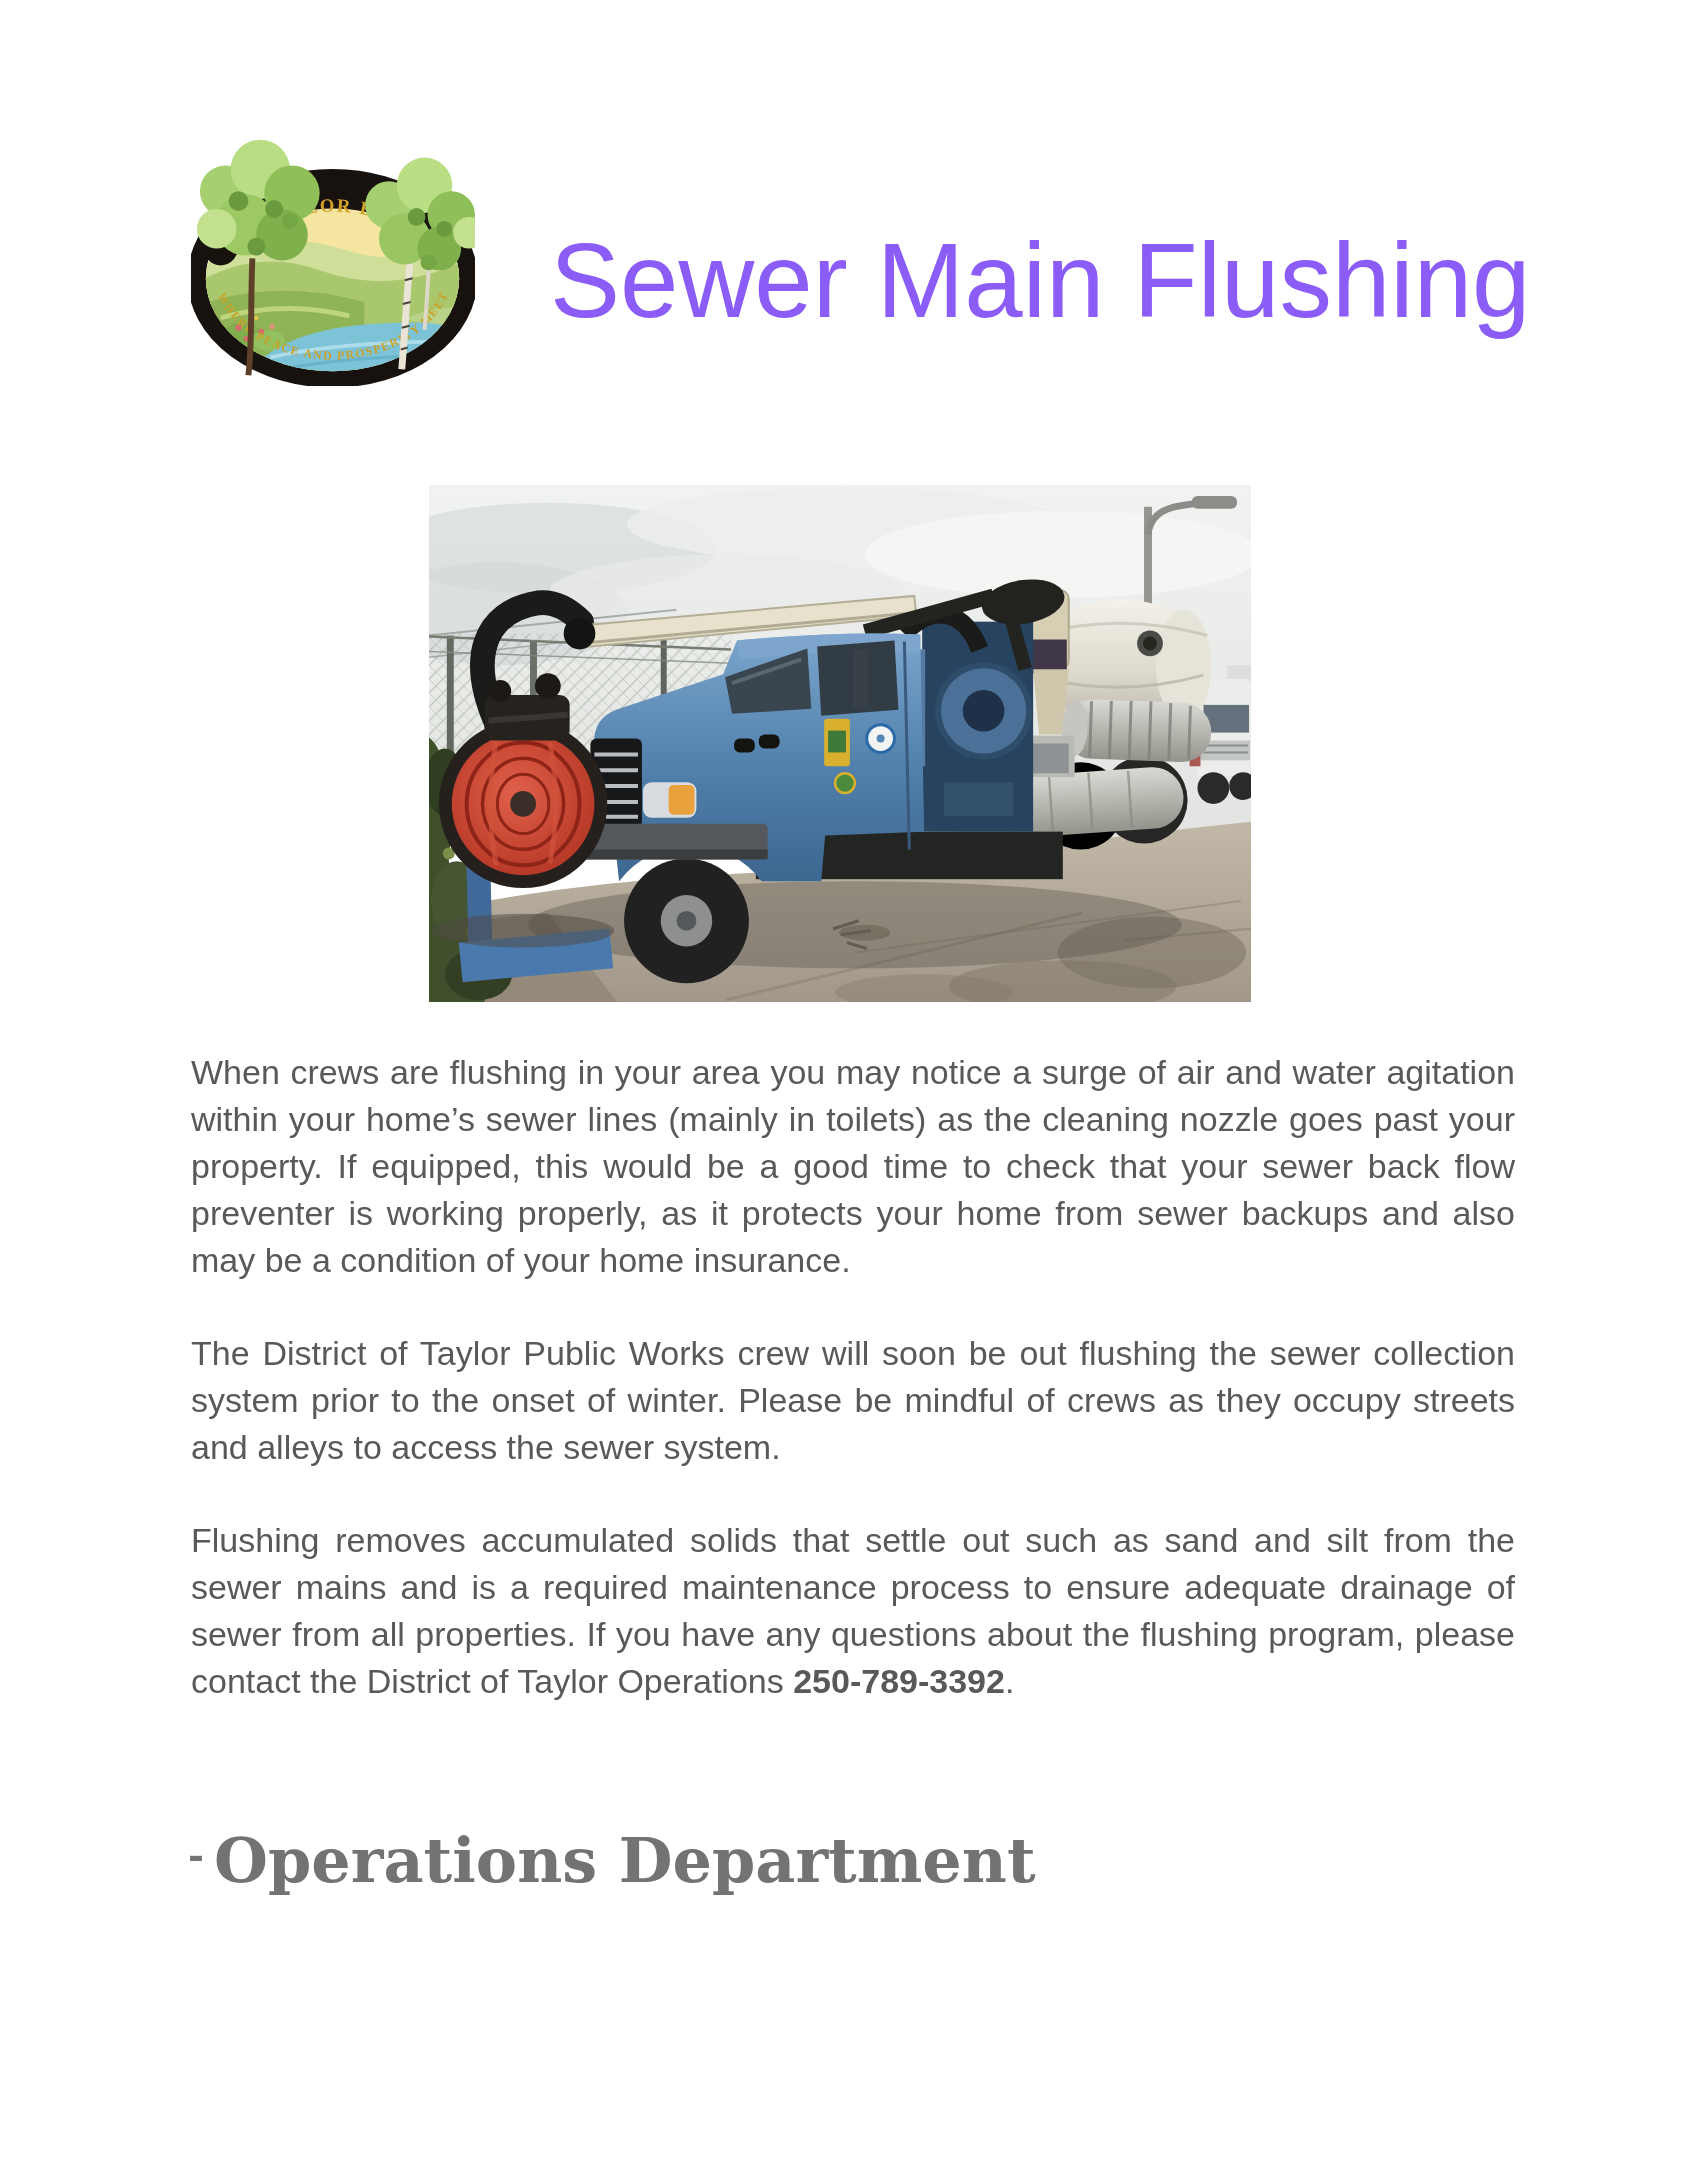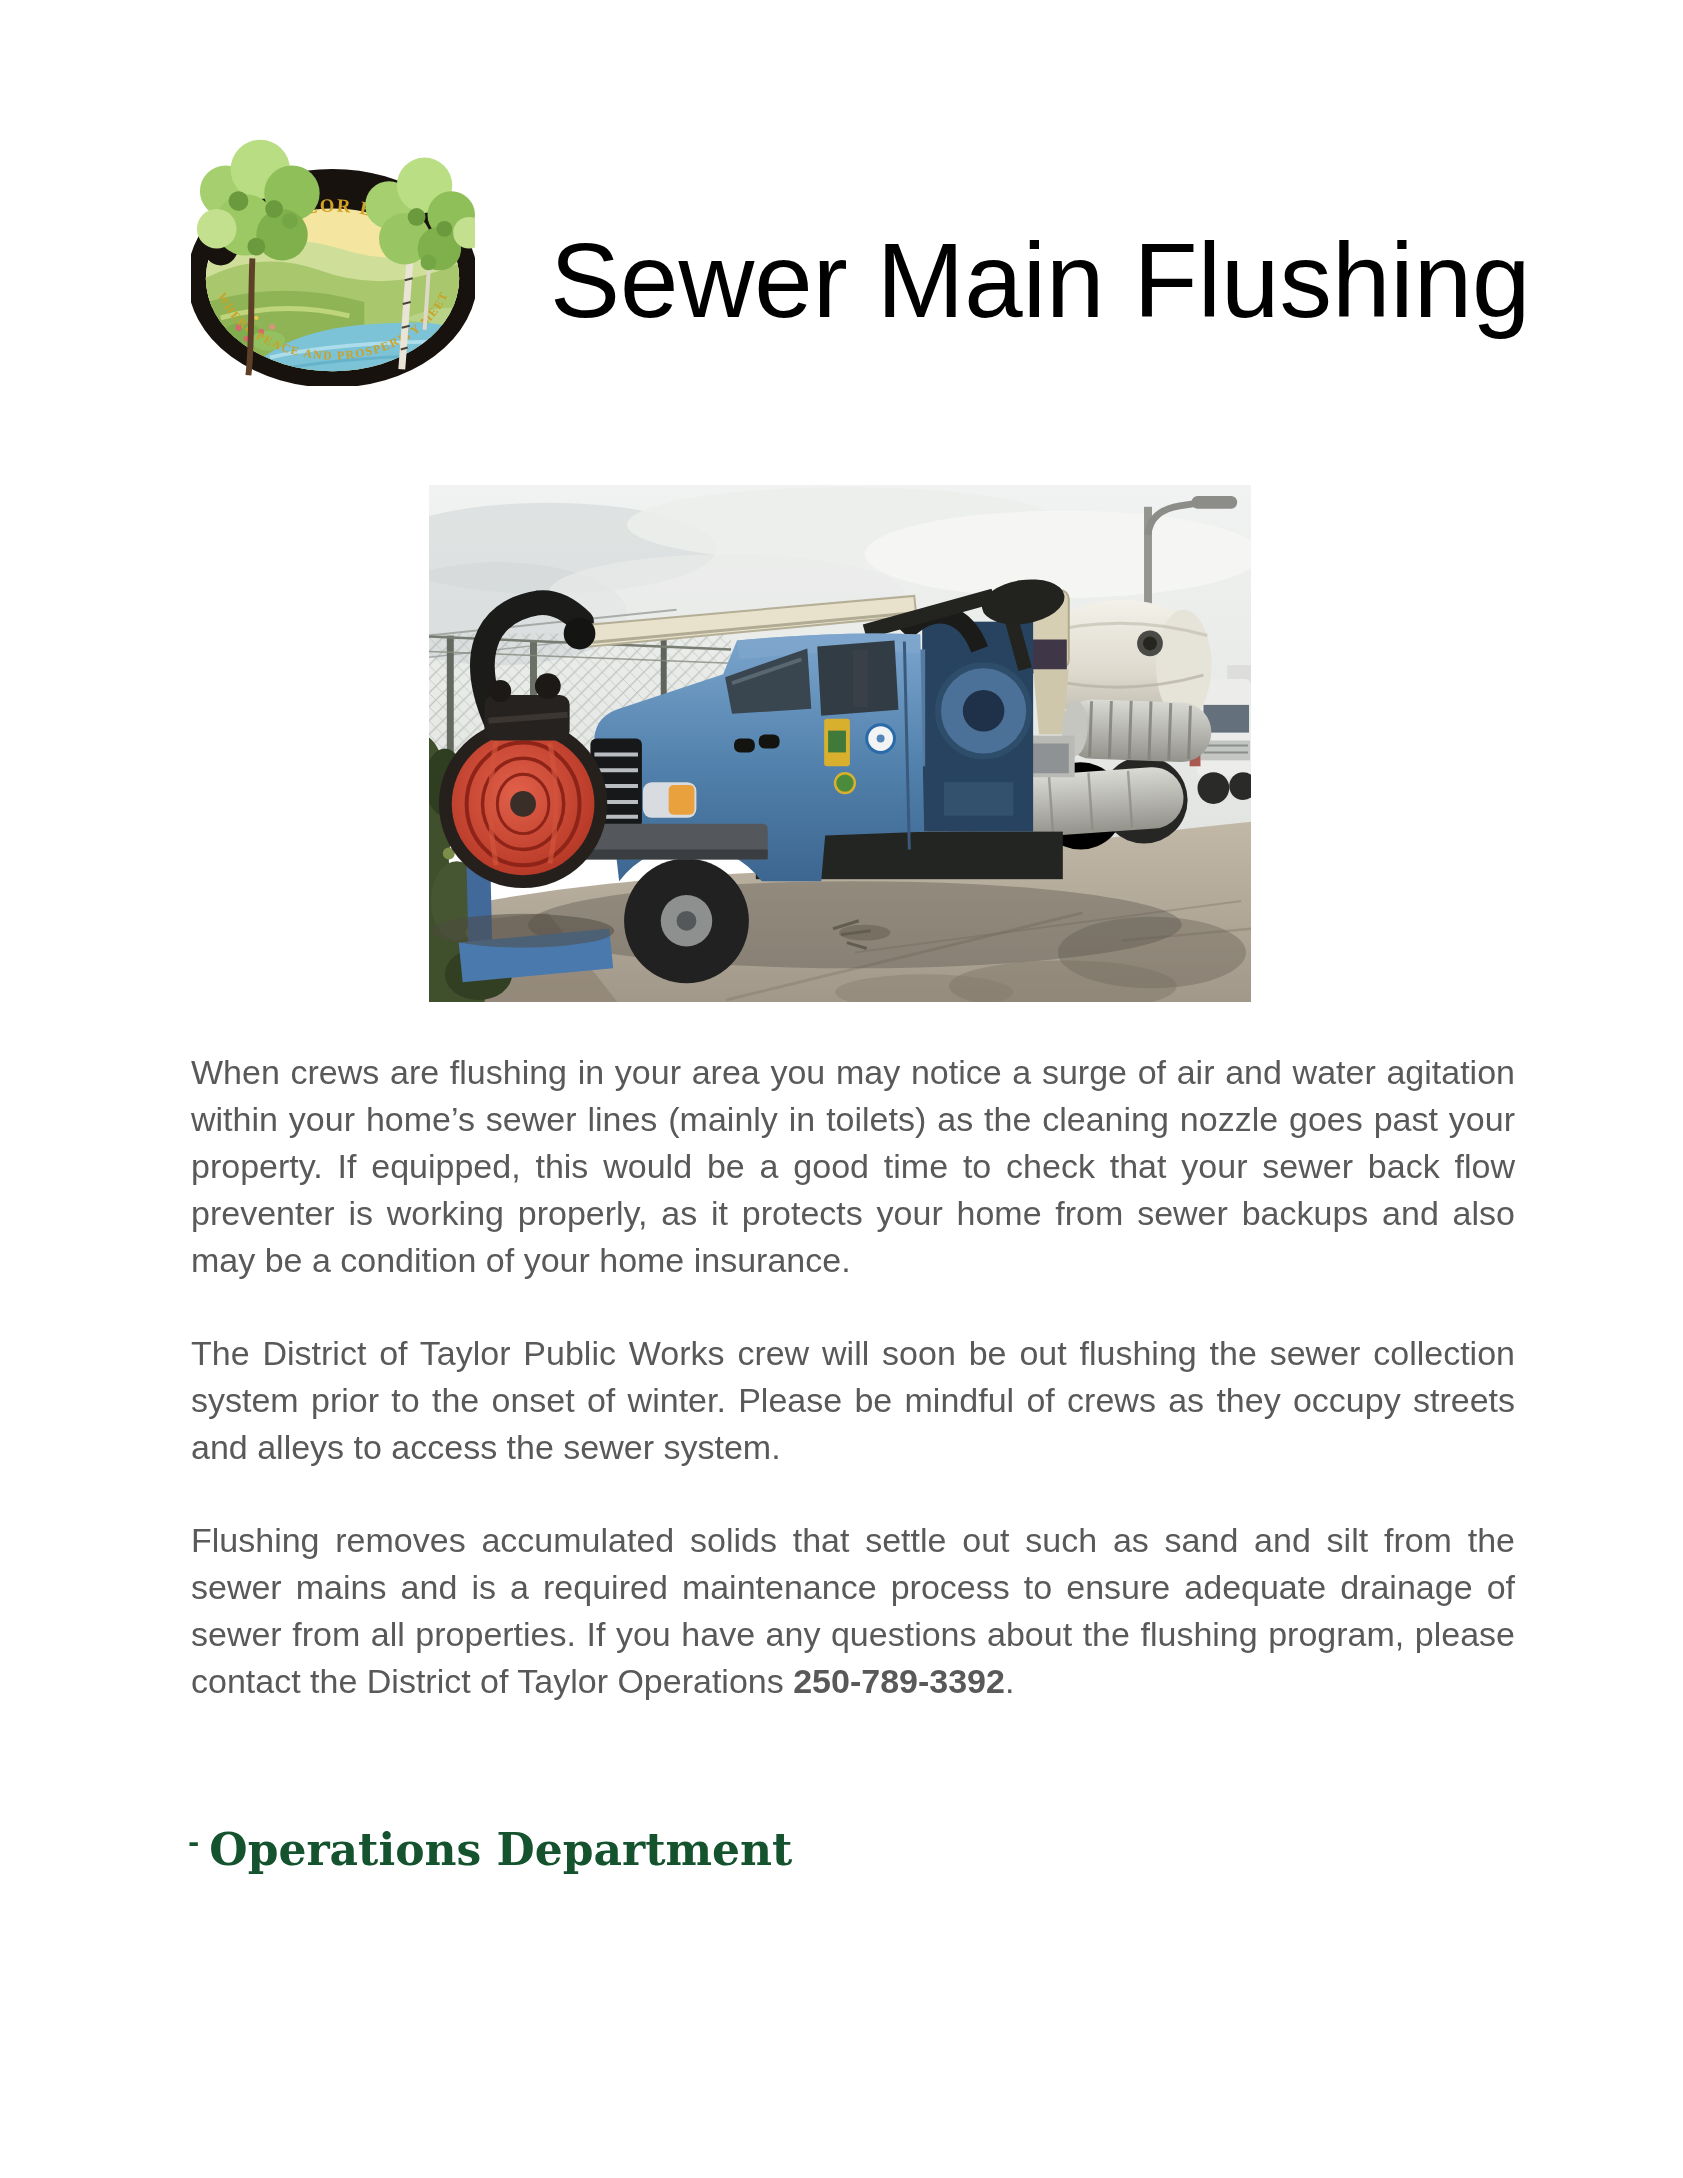--- a/index.html
+++ b/index.html
@@ -5,35 +5,35 @@
   html,body { margin:0; padding:0; background:#ffffff; }
   .page {
     position:relative; width:1683px; height:2178px; background:#ffffff;
     font-family:"Liberation Sans", sans-serif; overflow:hidden;
   }
   .logo { position:absolute; left:191px; top:129px; width:284px; height:257px; }
   .logo svg { width:100%; height:100%; display:block; }
   .title {
     position:absolute; left:550px; top:226px; margin:0;
     font-size:105px; font-weight:400; line-height:1.05;
-    color:#000000; white-space:nowrap;
+    color:#8b5cf6; white-space:nowrap;
   }
   .photo { position:absolute; left:429px; top:485px; width:822px; height:517px; }
   .photo svg { width:100%; height:100%; display:block; }
   .content {
     position:absolute; left:191px; top:1049px; width:1324px;
     font-size:34px; line-height:47px; color:#595959;
     text-align:justify; text-justify:inter-word;
   }
   .content p { margin:0 0 46px 0; }
   .content strong { font-weight:700; }
   .signature {
     position:absolute; left:188px; top:1824px;
     font-family:"DejaVu Serif","Liberation Serif",serif;
-    font-weight:700; font-size:44px; color:#14532d; white-space:nowrap;
+    font-weight:700; font-size:62px; color:#737373; white-space:nowrap;
   }
   .signature .dash {
     display:inline-block; transform:translateY(-13px);
     font-size:0.62em; margin-right:10px;
   }
 </style>
 </head>
 <body>
 
 <div class="page">

